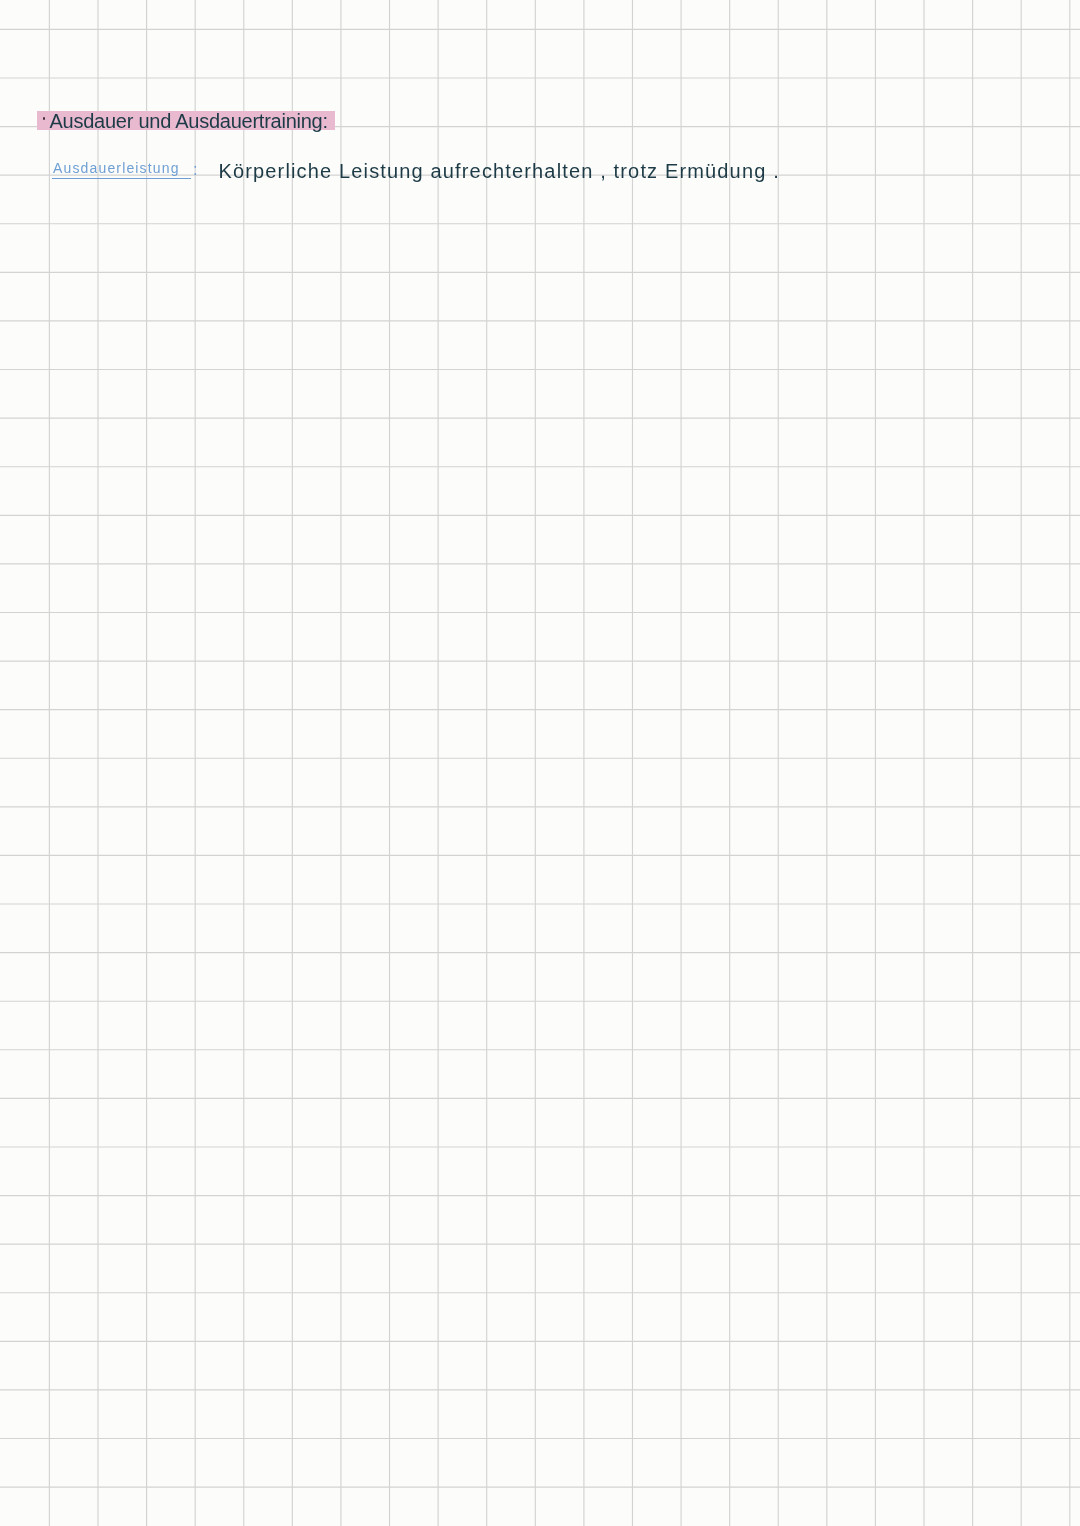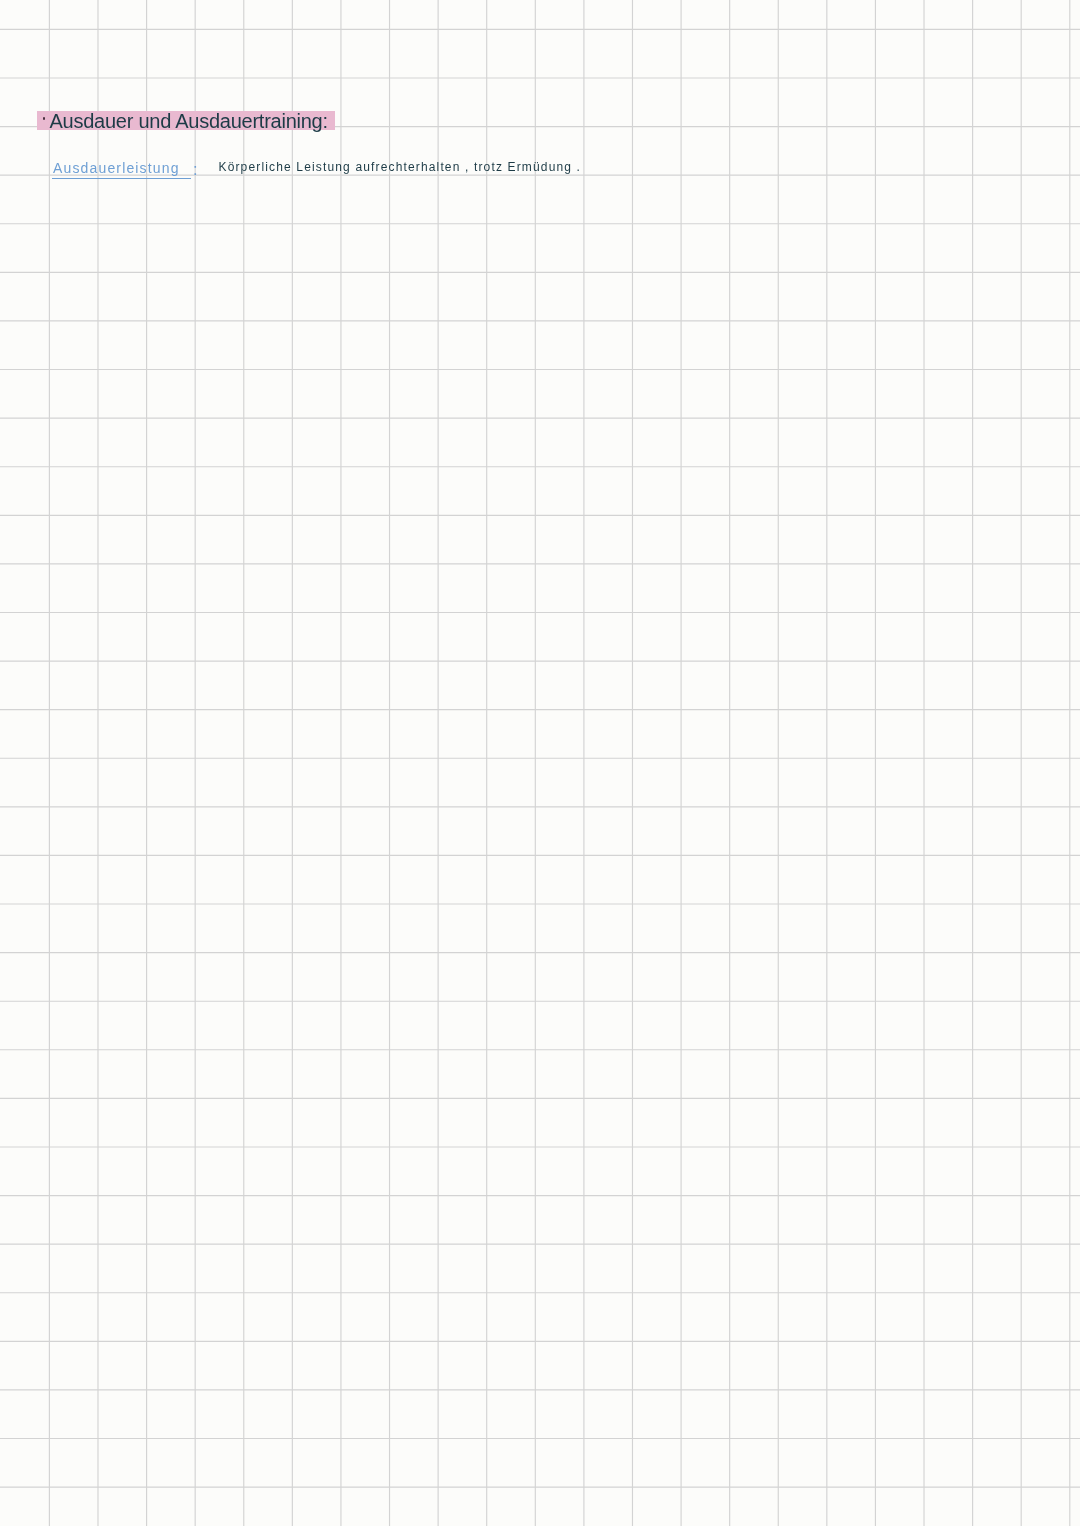--- a/index.html
+++ b/index.html
@@ -72,14 +72,14 @@
         <line x1="0" y1="1438.51" x2="1080" y2="1438.51"></line>
         <line x1="0" y1="1487.10" x2="1080" y2="1487.10"></line>
       </g>
     </svg>
 <div class="hl" style="left:37px;top:110.8px;width:297.5px;height:19px;"></div>
 <div class="hw" style="left:42.5px;top:117px;width:2.6px;height:2.6px;background:#4a3040;border-radius:50%;"></div>
 <div class="hw " style="left:49.5px;top:110.50px;font-size:20.0px;letter-spacing:-0.25px;">Ausdauer und Ausdauertraining:</div>
 <div class="hw bl" style="left:53.0px;top:160.66px;font-size:14px;letter-spacing:1.15px;">Ausdauerleistung</div>
 <div class="und" style="left:52px;top:177.8px;width:139px;height:1.7px;"></div>
 <div class="hw bl" style="left:193.0px;top:160.66px;font-size:16.4px;letter-spacing:1.15px;">:</div>
-<div class="hw " style="left:218.5px;top:160.81px;font-size:12px;letter-spacing:1.15px;">Körperliche Leistung aufrechterhalten , trotz Ermüdung .</div>
+<div class="hw " style="left:218.5px;top:160.81px;font-size:20px;letter-spacing:1.15px;">Körperliche Leistung aufrechterhalten , trotz Ermüdung .</div>
 </div>
 
 </body></html>

